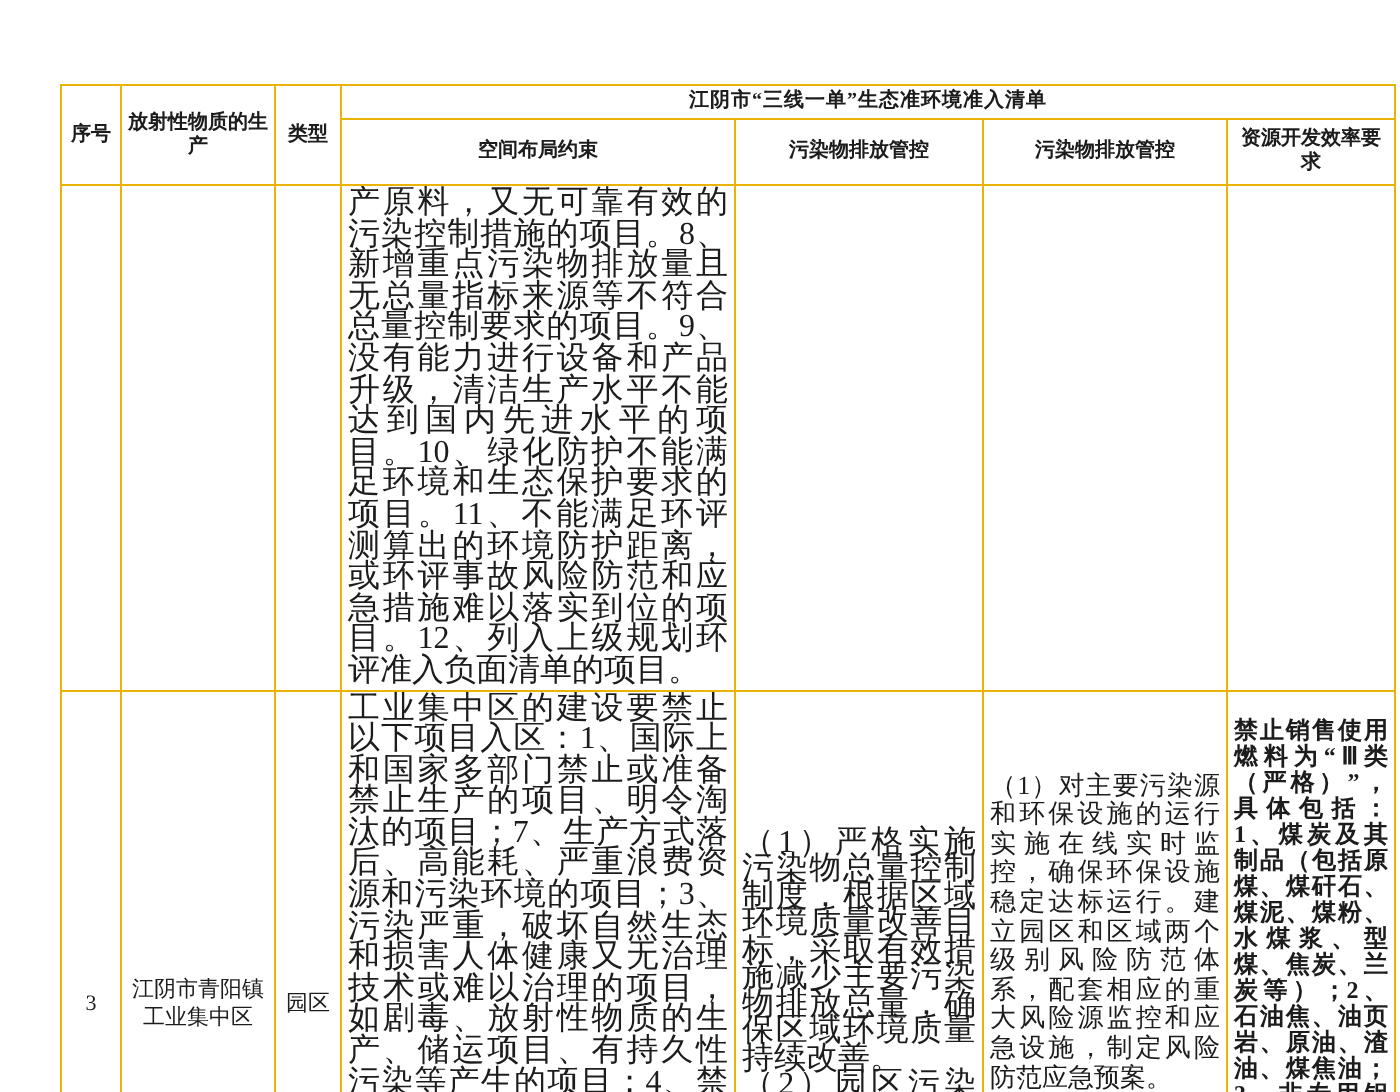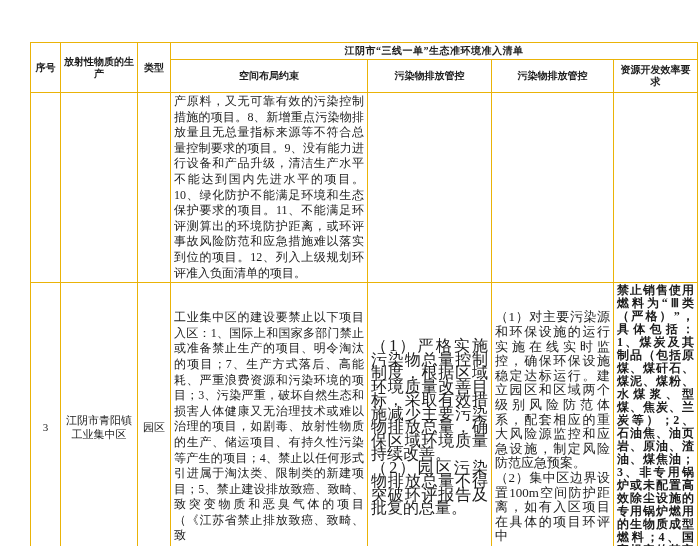--- a/index.html
+++ b/index.html
@@ -32,21 +32,21 @@
   .title-cell{font-size:10px;letter-spacing:.5px;height:14px;}
   .subhead-row th{height:30px;}
   .head-left{padding:0 6px;}
   .cell-center{
     text-align:center;
     font-size:11px;
     line-height:14px;
   }
   .cell-unitname{padding:0 9px;margin-left:12px;}
   .c-spatial{
-    font-size:12px;
+    font-size:16px;
     line-height:15.6px;
     text-align:justify;
     text-justify:inter-ideograph;
     vertical-align:top;
     padding:4px 6px 2px 6px;
     margin-top:48px;
   }
   .c-pollutant{
     font-size:16px;
     line-height:13.5px;

